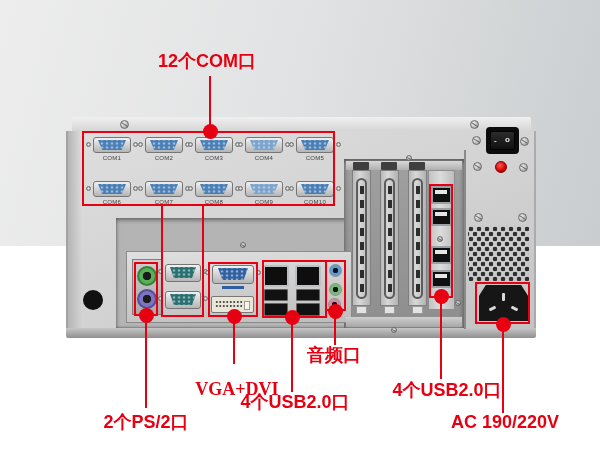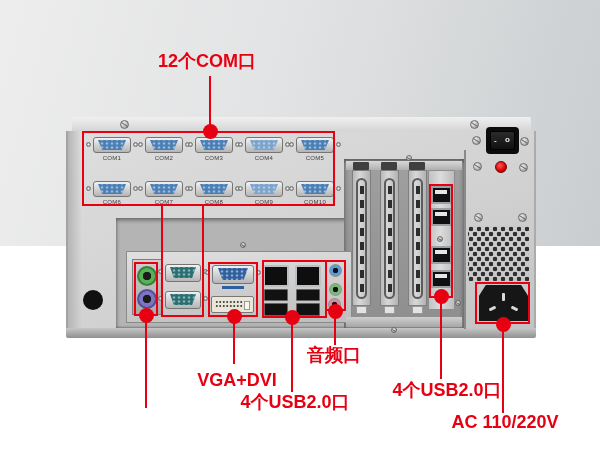--- a/index.html
+++ b/index.html
@@ -235,25 +235,26 @@
 
   <div class="ann-label" style="left:207px;top:52px;">12个COM口</div>
   <div class="ann-line" style="left:209px;top:76px;height:56px;"></div>
   <div class="ann-dot" style="left:203px;top:124px;"></div>
   <div class="ann-box" style="left:82px;top:131px;width:253px;height:75px;"></div>
   <div class="ann-box open-top" style="left:161px;top:206px;width:43px;height:111px;"></div>
 
   <div class="ann-box" style="left:134px;top:262px;width:24px;height:54px;"></div>
   <div class="ann-dot" style="left:139px;top:308px;"></div>
   <div class="ann-line" style="left:145px;top:316px;height:92px;"></div>
+  <div class="ann-label" style="left:146px;top:413px;">2个PS/2口</div>
 
   <div class="ann-box" style="left:208px;top:262px;width:50px;height:55px;"></div>
   <div class="ann-dot" style="left:227px;top:309px;"></div>
   <div class="ann-line" style="left:233px;top:317px;height:47px;"></div>
-  <div class="ann-label" style="left:237px;top:371px;">VGA+DVI</div>
+  <div class="ann-label" style="left:237px;top:380px;font-family:Liberation Serif, serif;">VGA+DVI</div>
 
   <div class="ann-box" style="left:262px;top:260px;width:65px;height:58px;"></div>
   <div class="ann-dot" style="left:285px;top:310px;"></div>
   <div class="ann-line" style="left:291px;top:318px;height:74px;"></div>
   <div class="ann-label" style="left:295px;top:393px;">
     <div>4个USB2.0口</div>
   </div>
 
   <div class="ann-box" style="left:325px;top:260px;width:21px;height:51px;"></div>
   <div class="ann-dot" style="left:328px;top:304px;"></div>
@@ -261,14 +262,14 @@
   <div class="ann-label" style="left:334px;top:346px;">音频口</div>
 
   <div class="ann-box" style="left:429px;top:184px;width:24px;height:114px;"></div>
   <div class="ann-dot" style="left:434px;top:289px;"></div>
   <div class="ann-line" style="left:440px;top:297px;height:82px;"></div>
   <div class="ann-label" style="left:447px;top:381px;">4个USB2.0口</div>
 
   <div class="ann-box" style="left:475px;top:282px;width:55px;height:42px;"></div>
   <div class="ann-dot" style="left:496px;top:317px;"></div>
   <div class="ann-line" style="left:502px;top:325px;height:88px;"></div>
-  <div class="ann-label" style="left:505px;top:413px;">AC 110/220V</div>
+  <div class="ann-label" style="left:505px;top:413px;">AC 190/220V</div>
 </div>
 
 </body></html>

